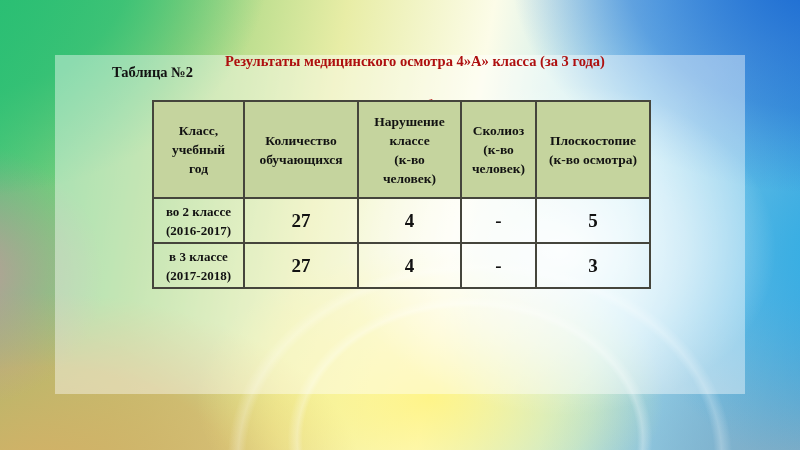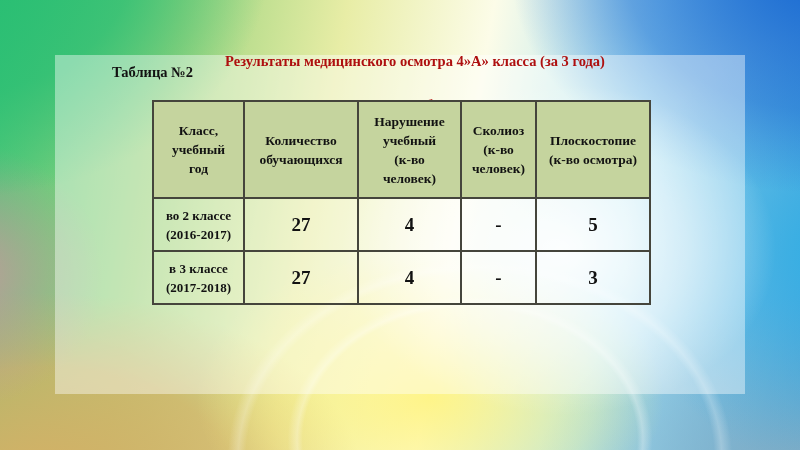--- a/index.html
+++ b/index.html
@@ -92,21 +92,21 @@
     white-space: pre-line;
     padding: 0 2px;
     overflow: hidden;
   }
   table.med thead th {
     background: var(--header_bg, #c5d49e);
     height: 95px;
     font-size: 13.5px;
     line-height: 19px;
   }
-  table.med tbody tr { height: 53px; }
+  table.med tbody tr { height: 45px; }
   table.med td.row-label {
     font-size: 13px;
     line-height: 19px;
   }
   table.med td.value {
     font-size: 19px;
   }
 </style>
 </head>
 <body>
@@ -131,21 +131,21 @@
       <col style="width:114px">
     </colgroup>
     <thead>
       <tr>
         <th>Класс,
 учебный
 год</th>
         <th>Количество
 обучающихся</th>
         <th>Нарушение
-учебный
+классе
 (к-во
 человек)</th>
         <th>Сколиоз
 (к-во
 человек)</th>
         <th>Плоскостопие
 (к-во осмотра)</th>
       </tr>
     </thead>
     <tbody>

